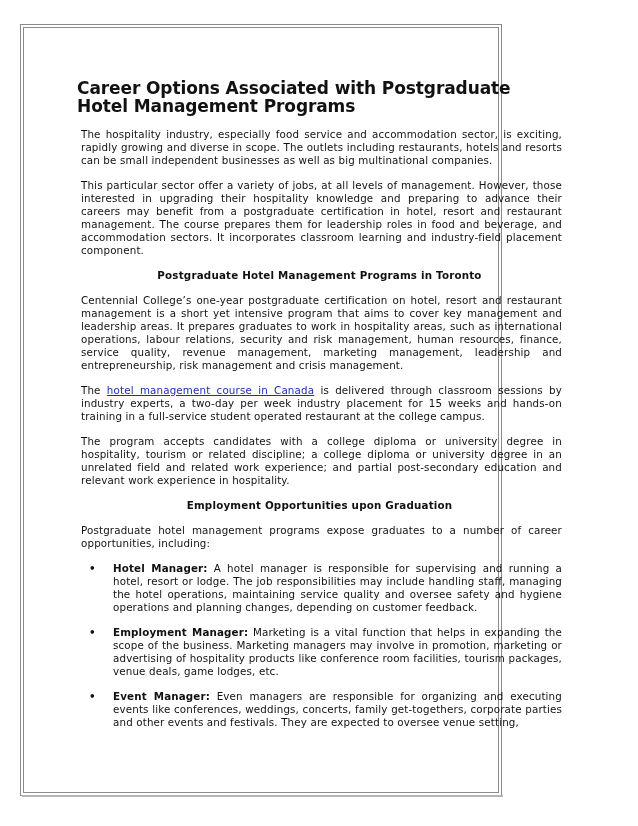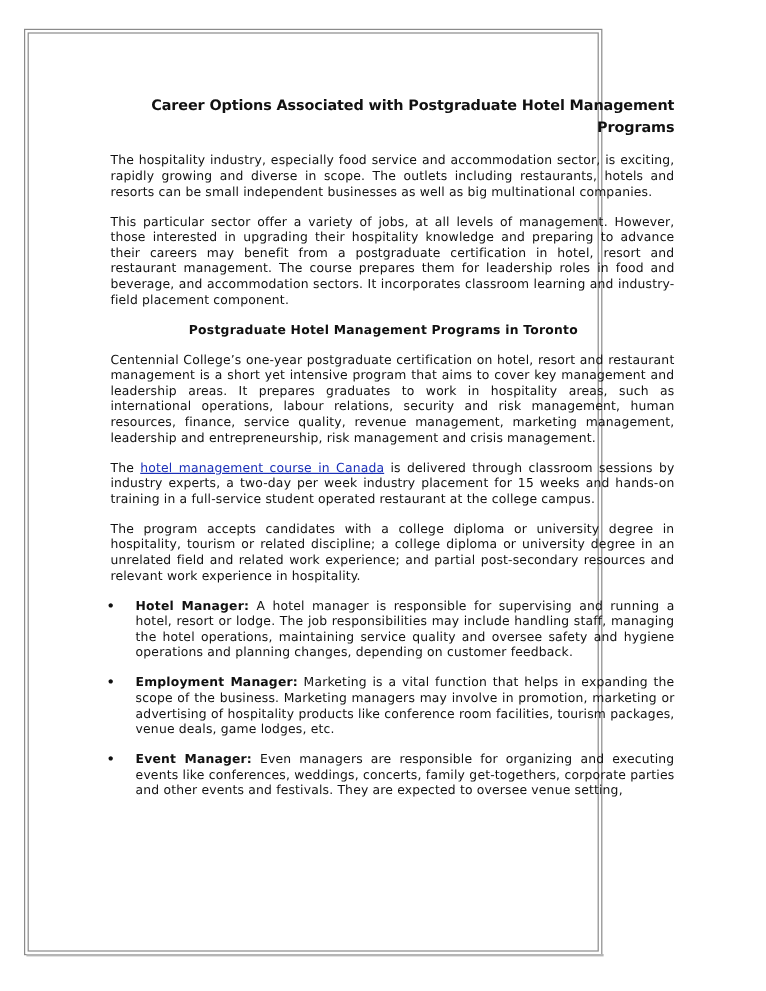--- a/index.html
+++ b/index.html
@@ -43,29 +43,29 @@
     }
     .content {
       position: absolute;
       left: 77px;
       top: 79px;
       width: 485px;
     }
     .title {
       font-family: "DejaVu Sans", "Liberation Sans", sans-serif;
       font-weight: bold;
-      font-size: 12px;
+      font-size: 17px;
       line-height: 18px;
-      text-align: right;
+      text-align: left;
       margin: 0 0 13px 0;
       color: #111111;
       letter-spacing: -0.1px;
     }
     p {
-      margin: 0 0 12px 15px;
+      margin: 0 0 12px 4px;
       font-size: 10.3px;
       line-height: 13px;
       text-align: justify;
       letter-spacing: 0.15px;
     }
     h2 {
       font-size: 10.3px;
       line-height: 13px;
       font-weight: bold;
       margin: 0 0 12px 0;
@@ -114,23 +114,25 @@
 
   <p>The hospitality industry, especially food service and accommodation sector, is exciting, rapidly growing and diverse in scope. The outlets including restaurants, hotels and resorts can be small independent businesses as well as big multinational companies.</p>
   <p>This particular sector offer a variety of jobs, at all levels of management. However, those interested in upgrading their hospitality knowledge and preparing to advance their careers may benefit from a postgraduate certification in hotel, resort and restaurant management. The course prepares them for leadership roles in food and beverage, and accommodation sectors. It incorporates classroom learning and industry-field placement component.</p>
 
   <h2>Postgraduate Hotel Management Programs in Toronto</h2>
 
   <p>Centennial College’s one-year postgraduate certification on hotel, resort and restaurant management is a short yet intensive program that aims to cover key management and leadership areas. It prepares graduates to work in hospitality areas, such as international operations, labour relations, security and risk management, human resources, finance, service quality, revenue management, marketing management, leadership and entrepreneurship, risk management and crisis management.</p>
 
   <p><span>The </span><a class="link" href="#">hotel management course in Canada</a><span> is delivered through classroom sessions by industry experts, a two-day per week industry placement for 15 weeks and hands-on training in a full-service student operated restaurant at the college campus.</span></p>
 
-  <p>The program accepts candidates with a college diploma or university degree in hospitality, tourism or related discipline; a college diploma or university degree in an unrelated field and related work experience; and partial post-secondary resources and relevant work experience in hospitality.</p>
+  <p>The program accepts candidates with a college diploma or university degree in hospitality, tourism or related discipline; a college diploma or university degree in an unrelated field and related work experience; and partial post-secondary education and relevant work experience in hospitality.</p>
 
+  <h2>Employment Opportunities upon Graduation</h2>
 
+  <p>Postgraduate hotel management programs expose graduates to a number of career opportunities, including:</p>
 
   <ul class="careers">
     <li>
       <span class="bullet">•</span>
       <span class="term">Hotel Manager:</span><span> A hotel manager is responsible for supervising and running a hotel, resort or lodge. The job responsibilities may include handling staff, managing the hotel operations, maintaining service quality and oversee safety and hygiene operations and planning changes, depending on customer feedback.</span>
     </li>
     <li>
       <span class="bullet">•</span>
       <span class="term">Employment Manager:</span><span> Marketing is a vital function that helps in expanding the scope of the business. Marketing managers may involve in promotion, marketing or advertising of hospitality products like conference room facilities, tourism packages, venue deals, game lodges, etc.</span>
     </li>

